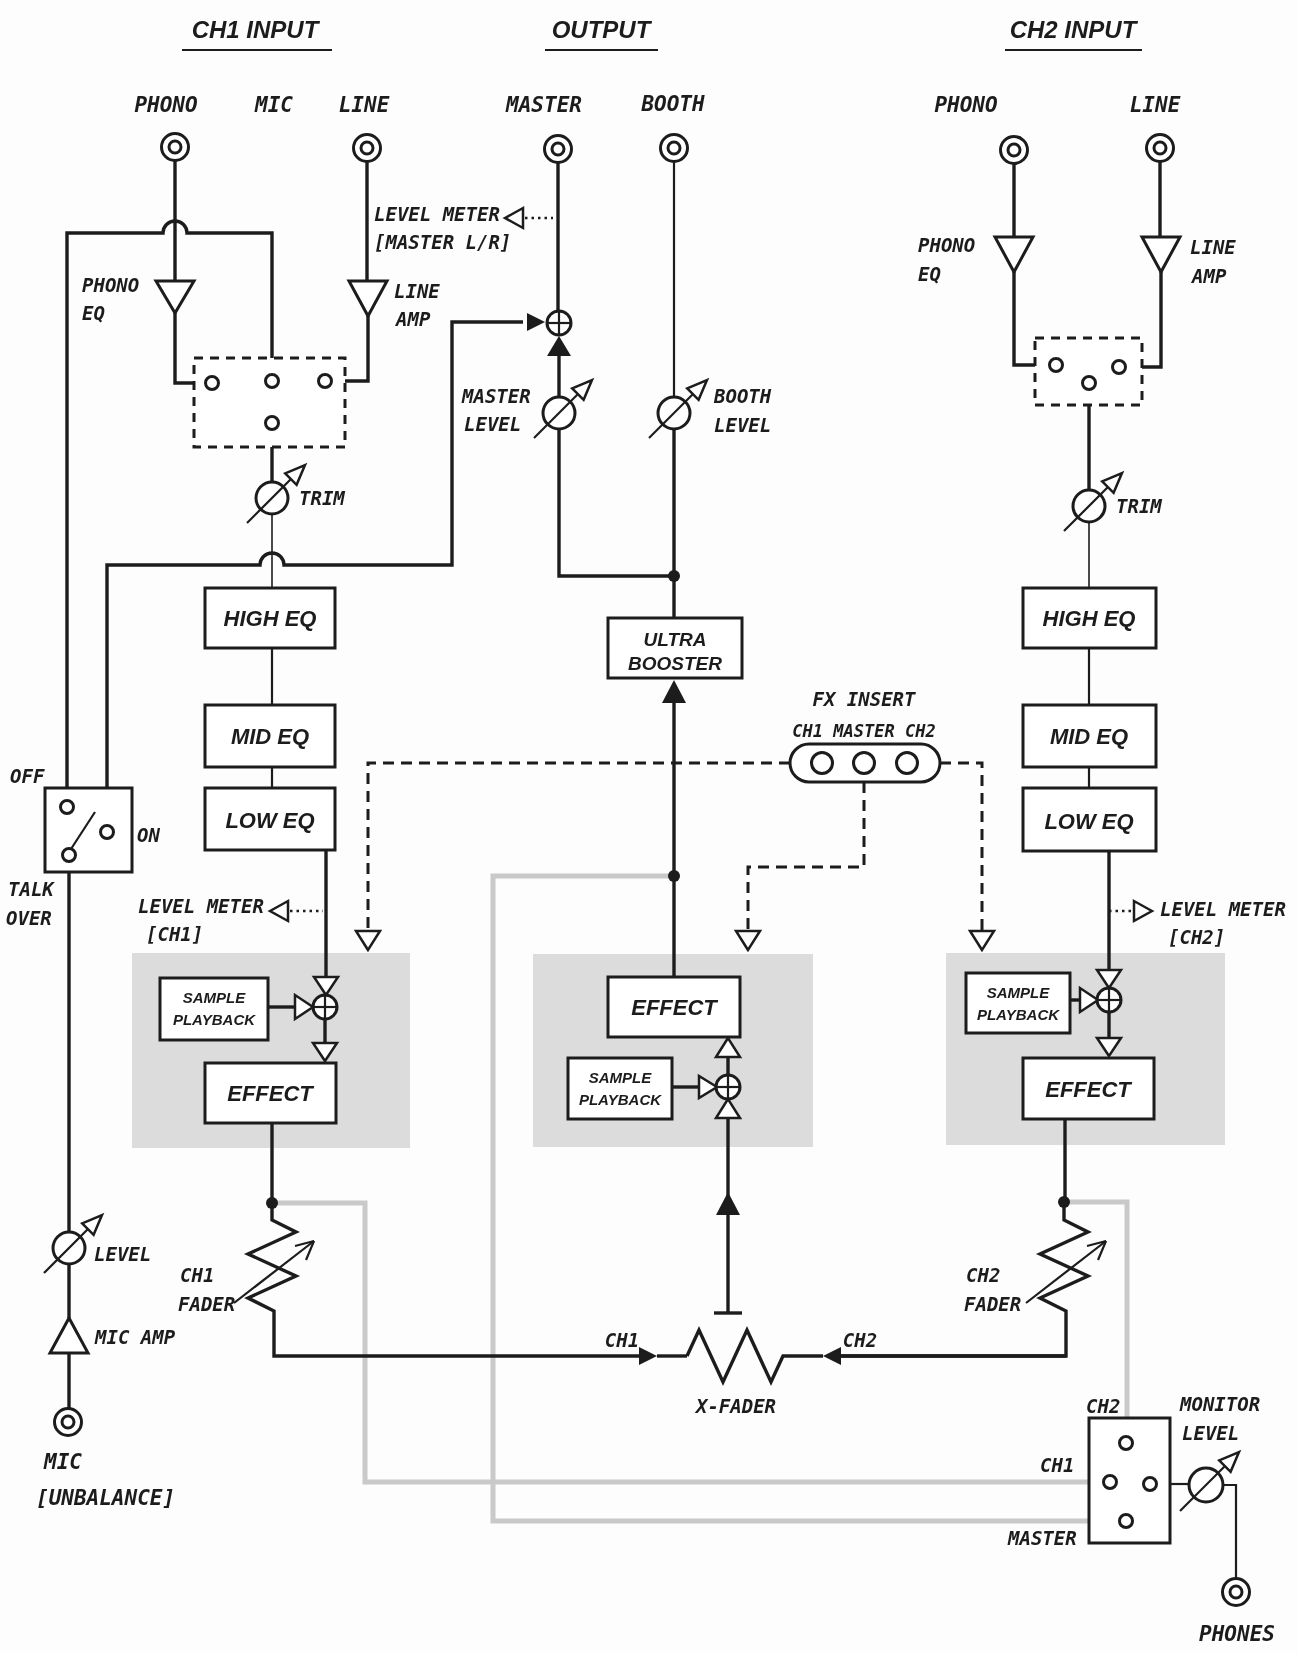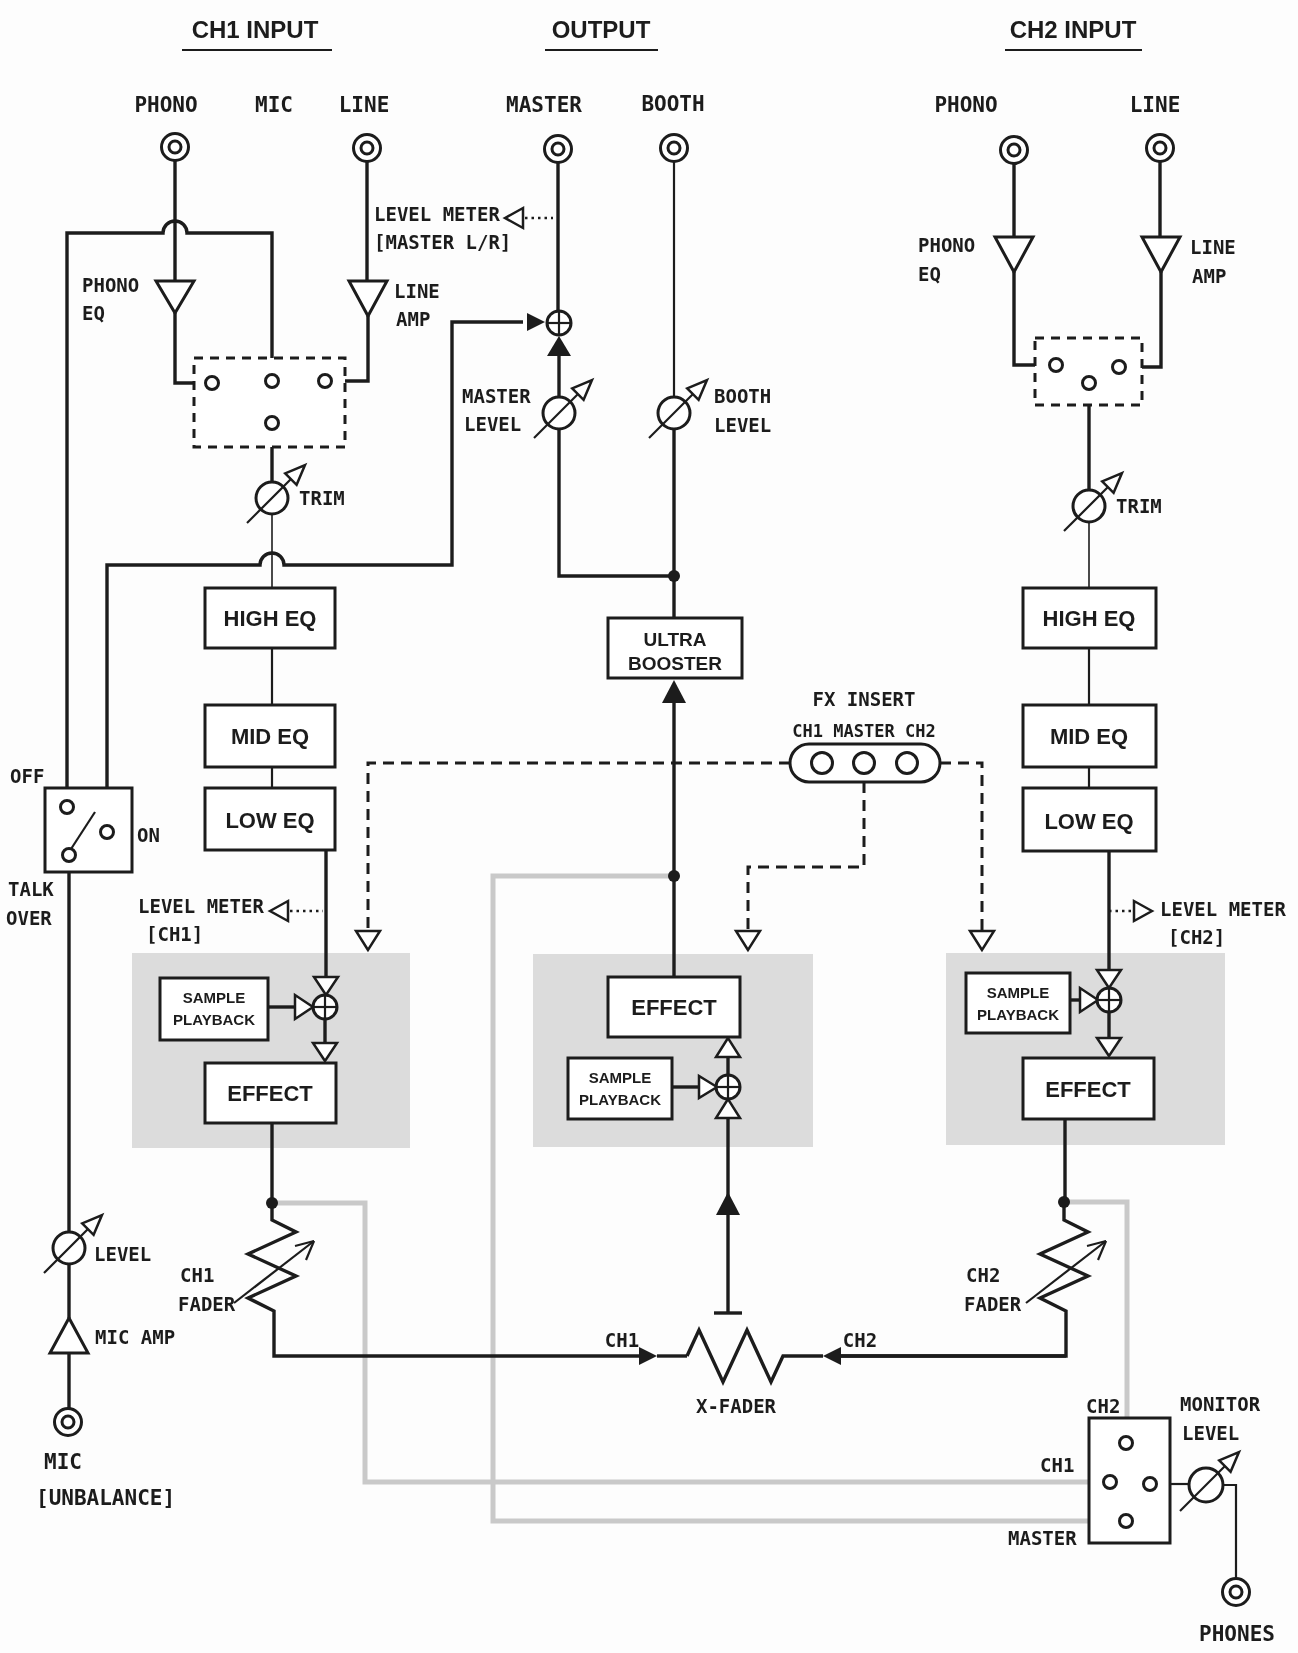--- a/index.html
+++ b/index.html
@@ -1,16 +1,16 @@
 <!DOCTYPE html>
 <html><head>
 <meta charset="utf-8">
 <style>
   html,body{margin:0;padding:0;background:#ffffff;}
-  .page{width:1298px;height:1653px;position:relative;background:#fdfdfd;}
+  .page{width:1298px;height:1653px;position:relative;background:#fdfdfd;font-style:italic;}
   svg{display:block;}
   .lbl{font-family:"DejaVu Sans Mono",monospace;font-weight:bold;font-size:19px;fill:#1c1c1c;}
   .lbl-jack{font-size:21px;}
   .lbl-sm{font-size:17px;}
   .title{font-family:"Liberation Sans",sans-serif;font-weight:bold;font-size:24px;fill:#1c1c1c;}
   .box-text{font-family:"Liberation Sans",sans-serif;font-weight:bold;font-size:22px;fill:#1c1c1c;}
   .box-text-md{font-size:19px;}
   .box-text-sm{font-size:15px;}
   .wire{stroke:#1c1c1c;stroke-width:3.4;fill:none;stroke-linejoin:miter;}
   .wire-md{stroke-width:2.2;}

